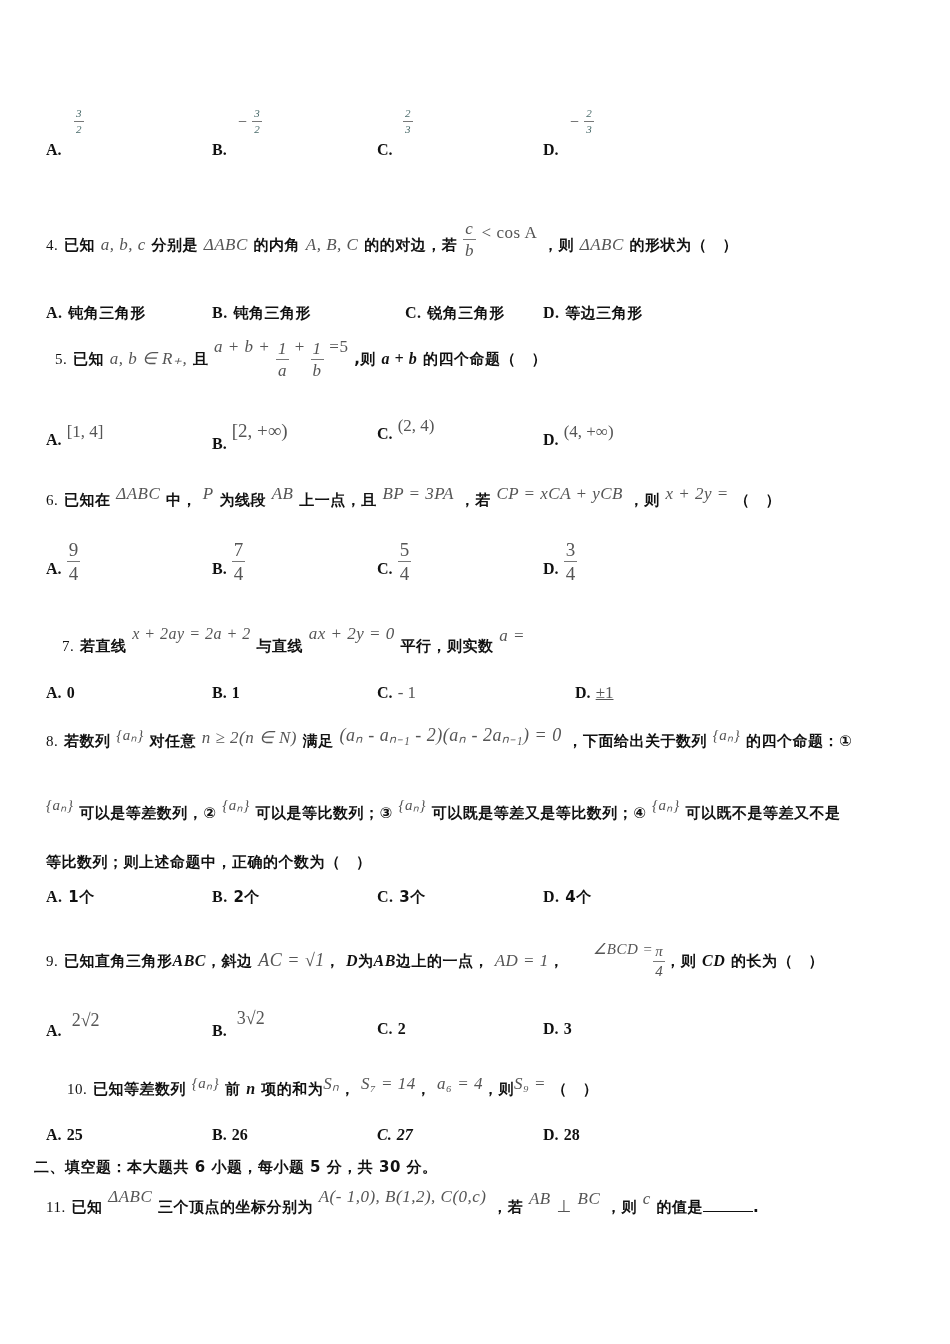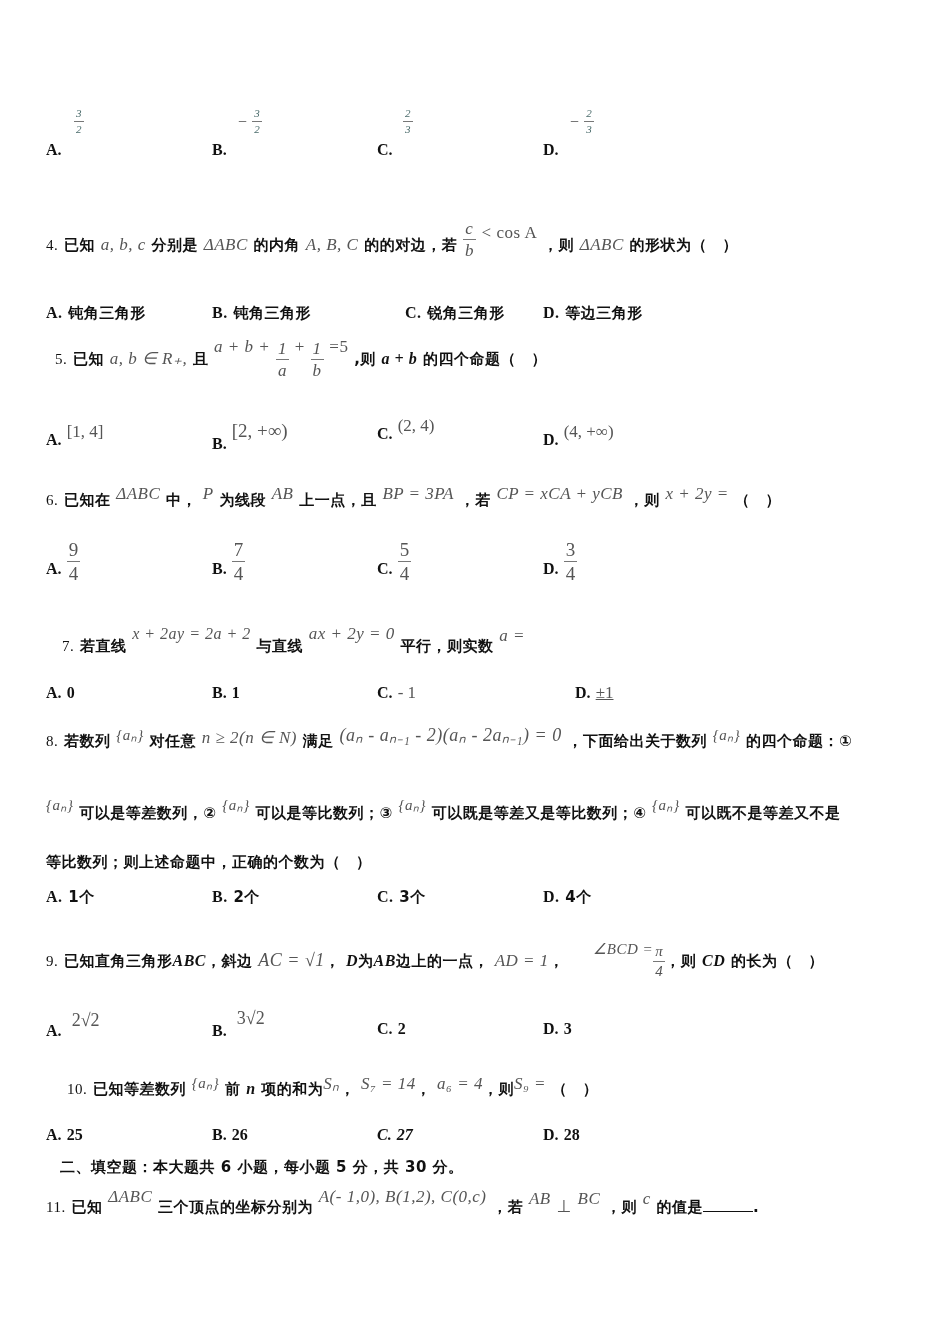--- a/index.html
+++ b/index.html
@@ -194,21 +194,21 @@
   <span class="math" style="position:relative; top:-5px;">a₆ = 4</span><span>，则</span><span class="math" style="position:relative; top:-5px;">S₉ =</span>
   <span>（　）</span>
 </div>
 <div>
   <div class="opt" style="left:46px; top:1125px;"><span class="lbl">A.</span> <span class="lbl">25</span></div>
   <div class="opt" style="left:212px; top:1125px;"><span class="lbl">B.</span> <span class="lbl">26</span></div>
   <div class="opt" style="left:377px; top:1125px;font-style:italic;"><span class="lbl">C.</span> <span class="lbl">27</span></div>
   <div class="opt" style="left:543px; top:1125px;"><span class="lbl">D.</span> <span class="lbl">28</span></div>
 </div>
 
-<div class="abs cn" style="left:60px; top:1158px;">二、填空题：本大题共 6 小题，每小题 5 分，共 30 分。</div>
+<div class="abs cn" style="left:34px; top:1158px;">二、填空题：本大题共 6 小题，每小题 5 分，共 30 分。</div>
 
 <div class="abs cn" style="left:46px; top:1196px;">
   <span class="num">11.</span>
   <span>已知</span>
   <span class="math" style="position:relative; top:-10px;">ΔABC</span>
   <span>三个顶点的坐标分别为</span>
   <span class="math" style="position:relative; top:-10px;">A(- 1,0), B(1,2), C(0,c)</span>
   <span>，若</span>
   <span class="math" style="position:relative; top:-8px;">AB</span>
   <span class="mathu">⊥</span>

